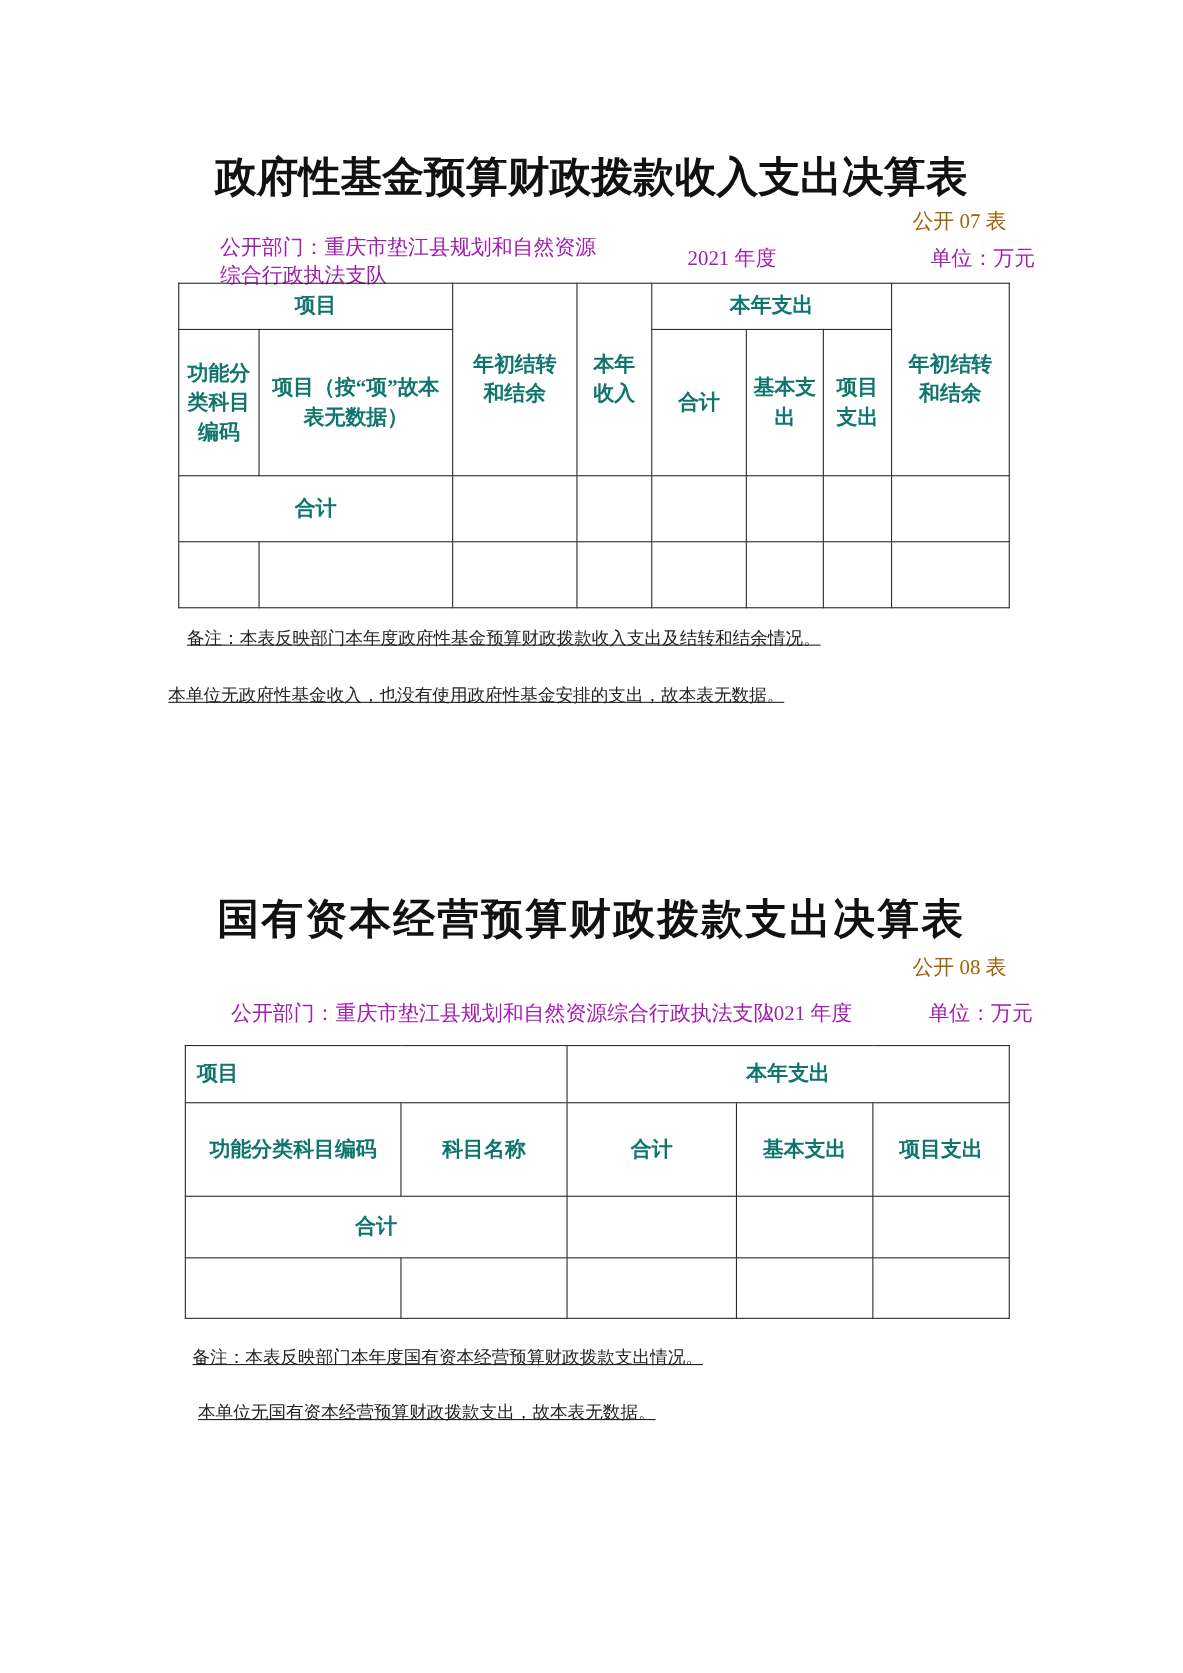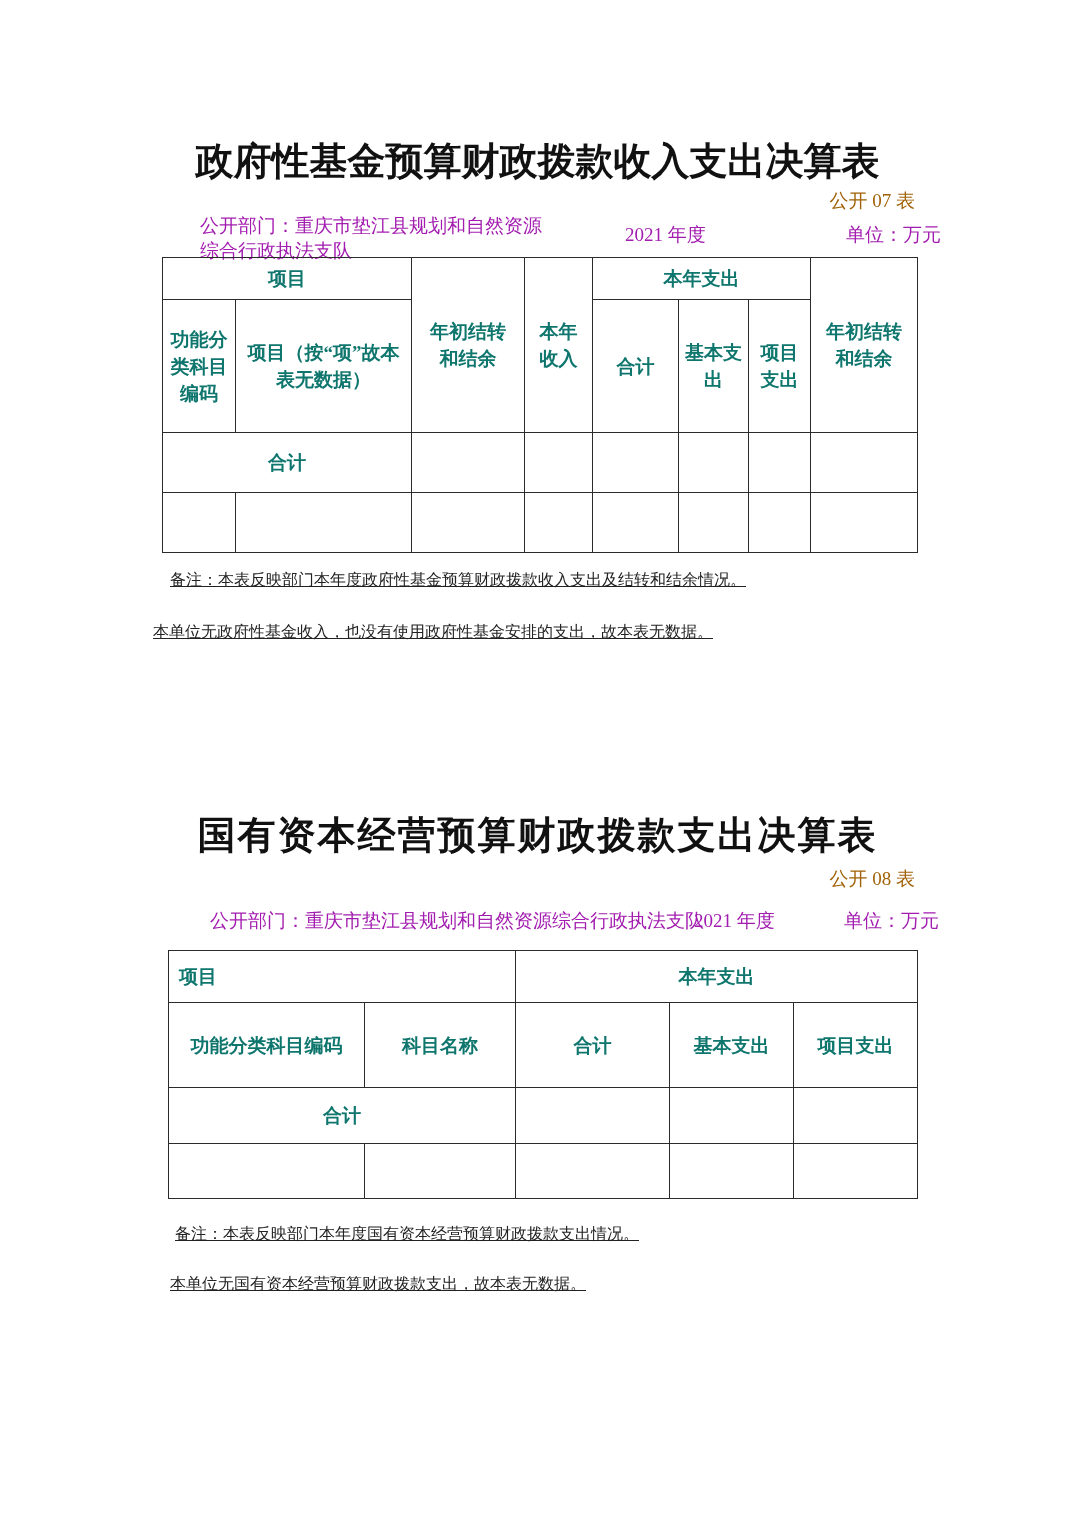--- a/index.html
+++ b/index.html
@@ -68,21 +68,21 @@
 
   .note {
     position:absolute;
     font-size:16px; color:#222;
     white-space:nowrap;
     text-decoration:underline;
   }
   .note-1a { top:570px; left:170px; }
   .note-1b { top:622px; left:153px; }
   .note-2a { top:1224px; left:175px; }
-  .note-2b { top:1274px; left:170px;text-align:right; }
+  .note-2b { top:1274px; left:180px;text-align:right; }
 </style>
 </head>
 <body>
 
 <div class="doc-title title-1">政府性基金预算财政拨款收入支出决算表</div>
 <div class="table-code code-1">公开 07 表</div>
 
 <div class="meta dept-1">公开部门：重庆市垫江县规划和自然资源综合行政执法支队</div>
 <div class="meta year-1">2021 年度</div>
 <div class="meta unit-1">单位：万元</div>

